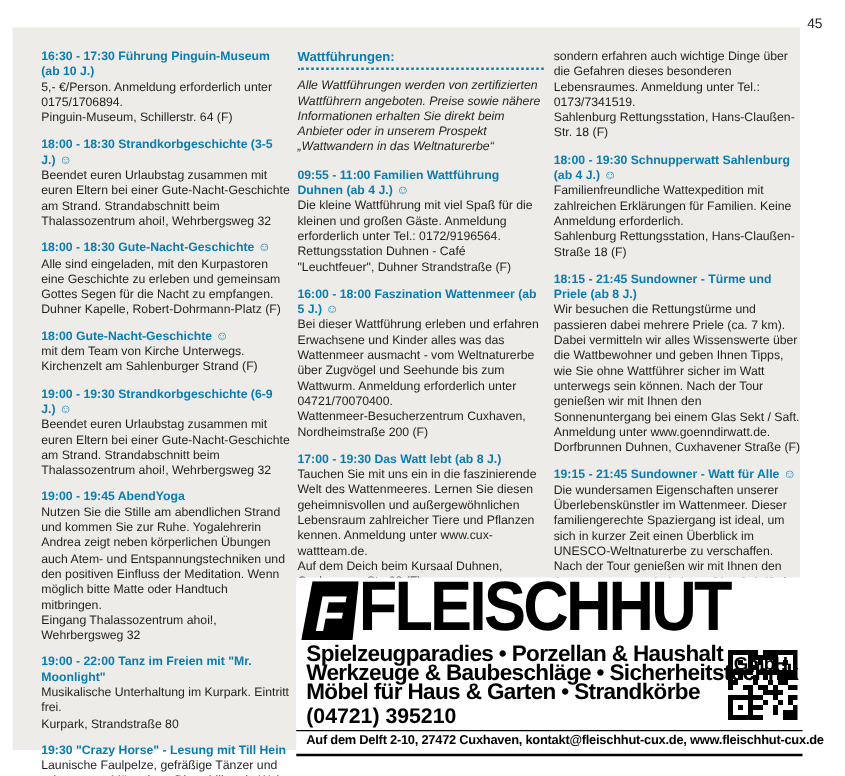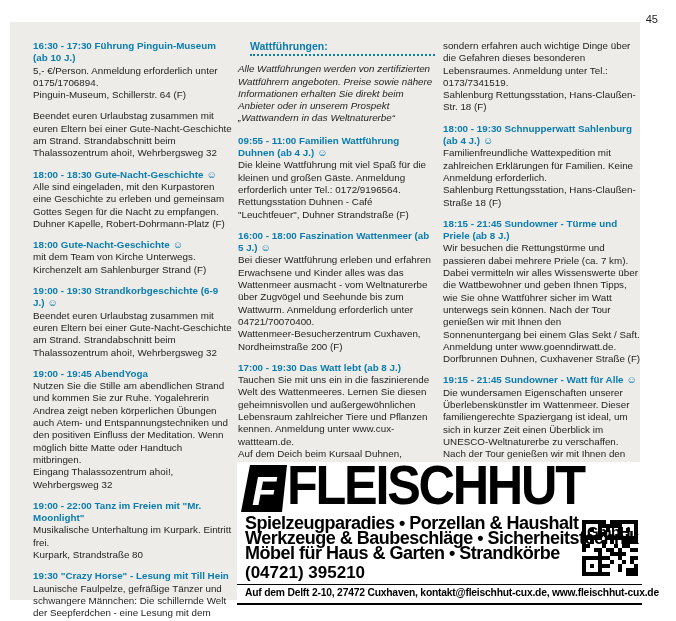--- a/index.html
+++ b/index.html
@@ -12,21 +12,21 @@
   .col{position:absolute;top:40px;font-size:9.8px;line-height:12.3px;color:#1e1e1c;overflow-wrap:break-word;}
   .col1{left:33px;width:199px;}
   .col2{left:238px;width:197px;}
   .col3{left:443px;width:198px;}
   .event{margin-bottom:9px;}
   .ev-title{color:var(--accent,#0a7cb0);font-weight:bold;}
   .smiley{color:var(--accent,#0a7cb0);margin-left:3px;font-size:10px;}
   .ev-body,.ev-loc{color:#1e1e1c;}
   .section-header{
     color:var(--accent,#0a7cb0);font-weight:bold;font-size:10.5px;
-    border-bottom:2px dotted var(--accent,#0a7cb0);padding-bottom:2px;margin-bottom:7px;margin-left:12px;
+    border-bottom:2px dotted var(--accent,#0a7cb0);padding-bottom:2px;margin-bottom:7px;
   }
   .intro{font-style:italic;margin-bottom:10px;}
   .more{color:var(--accent,#0a7cb0);font-weight:bold;text-align:right;margin-top:3px;}
   
   .ad{
     position:absolute;left:237px;top:462px;width:405px;height:141px;background:#ffffff;
     border-bottom:2px solid #000;box-sizing:content-box;color:#000;
   }
   .f-mark{position:absolute;left:4px;top:3px;width:46px;height:47px;}
   .ad-brand{
@@ -48,20 +48,21 @@
   <div class="pagenum">45</div>
   <div class="panel" style="background: rgb(237, 236, 233);"></div>
 
   <div class="col col1" id="col1">
       <div class="event">
         <div class="ev-title"><span>16:30 - 17:30 Führung Pinguin-Museum (ab 10 J.)</span></div>
         <div class="ev-body">5,- €/Person. Anmeldung erforderlich unter 0175/1706894.</div>
         <div class="ev-loc">Pinguin-Museum, Schillerstr. 64 (F)</div>
       </div>
       <div class="event">
+        <div class="ev-title"><span>18:00 - 18:30 Strandkorbgeschichte (3-5 J.)</span><span class="smiley">☺</span></div>
         <div class="ev-body">Beendet euren Urlaubstag zusammen mit euren Eltern bei einer Gute-Nacht-Geschichte am Strand. Strandabschnitt beim Thalassozentrum ahoi!, Wehrbergsweg 32</div>
       </div>
       <div class="event">
         <div class="ev-title"><span>18:00 - 18:30 Gute-Nacht-Geschichte</span><span class="smiley">☺</span></div>
         <div class="ev-body">Alle sind eingeladen, mit den Kurpastoren eine Geschichte zu erleben und gemeinsam Gottes Segen für die Nacht zu empfangen.</div>
         <div class="ev-loc">Duhner Kapelle, Robert-Dohrmann-Platz (F)</div>
       </div>
       <div class="event">
         <div class="ev-title"><span>18:00 Gute-Nacht-Geschichte</span><span class="smiley">☺</span></div>
         <div class="ev-body">mit dem Team von Kirche Unterwegs.</div>

